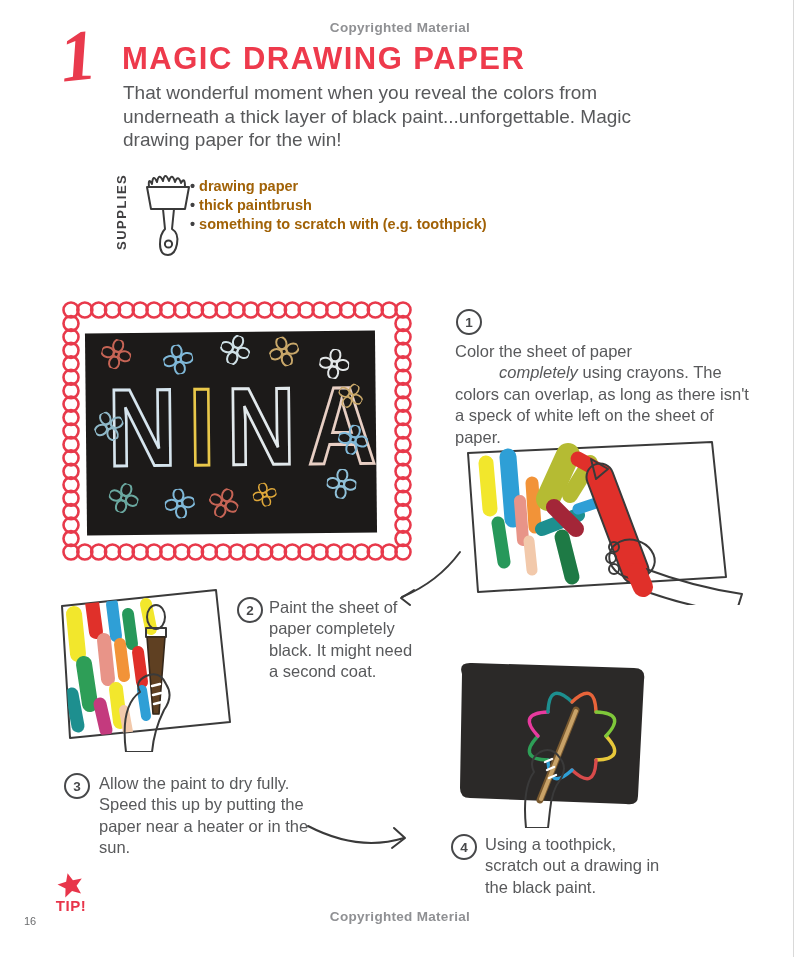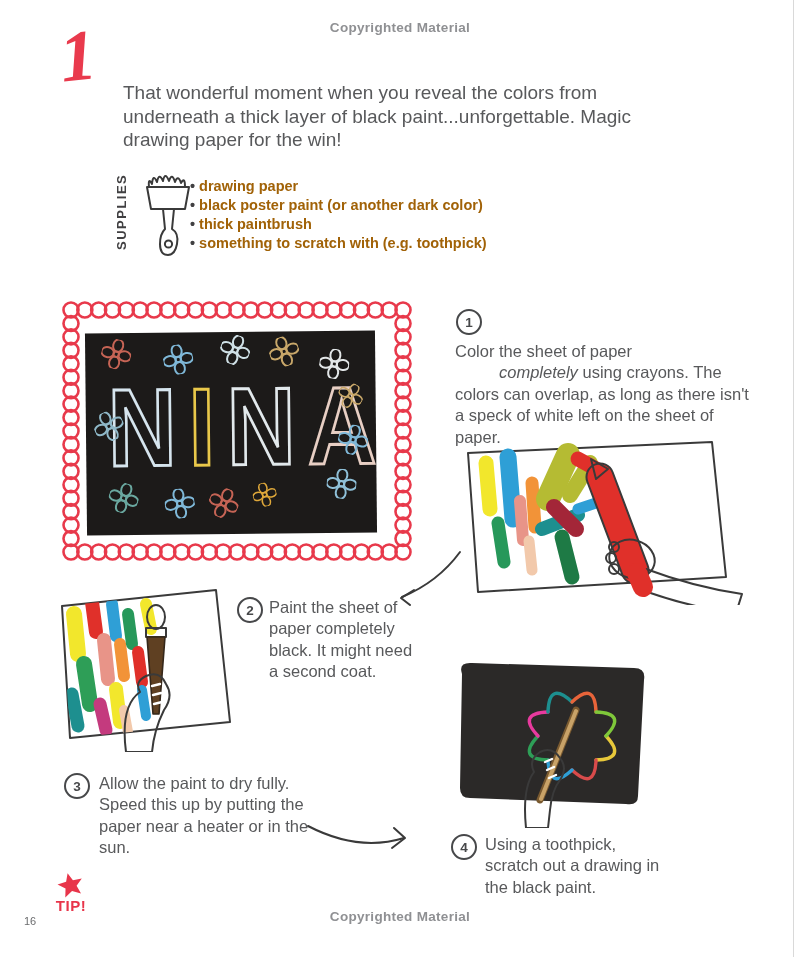--- a/index.html
+++ b/index.html
@@ -53,32 +53,32 @@
       <ellipse cx="12" cy="19" rx="4" ry="5"></ellipse>
       <ellipse cx="5" cy="12" rx="5" ry="4"></ellipse>
       <ellipse cx="19" cy="12" rx="5" ry="4"></ellipse>
       <circle cx="12" cy="12" r="2.2"></circle>
     </symbol>
   </svg>
 
   <div class="abs copyline" style="top:20px">Copyrighted Material</div>
 
   <div class="abs chapter-num" style="left:60px;top:20px">1</div>
+  <div class="abs page-title" style="left:122px;top:41px">MAGIC DRAWING PAPER</div>
   <div class="abs intro" style="left:123px;top:81px;width:520px">That wonderful moment when you reveal the colors from underneath a thick layer of black paint...unforgettable. Magic drawing paper for the win!</div>
 
   <div class="abs supplies-label" style="left:114px;top:174px">SUPPLIES</div>
   <svg class="abs" style="left:139px;top:169px" width="58" height="96" viewBox="0 0 58 96">
     <path class="ink" d="M10,18 Q9,8 13,15 Q14,4 18,13 Q20,3 24,12 Q26,2 30,12 Q33,3 36,13 Q39,5 42,14 Q46,7 46,18" fill="#fff"></path>
     <path class="ink" d="M8,18 L50,18 L46,40 L12,40 Z" fill="#fff"></path>
     <path class="ink" d="M24,40 L35,40 L33,60 Q40,64 38,75 Q36,86 29,86 Q21,86 21,75 Q21,65 26,60 Z" fill="#fff"></path>
     <circle class="ink" cx="29.5" cy="75" r="3.6" fill="#fff"></circle>
   </svg>
   <ul class="abs supply-list" style="left:190px;top:177px">
     <li>drawing paper</li>
-    <li>black poster paint (or another dark color)</li>
     <li>thick paintbrush</li>
     <li>something to scratch with (e.g. toothpick)</li>
   </ul>
 
   <div class="abs artwork" style="left:56px;top:295px">
     <svg class="frame" viewBox="0 0 362 272">
         <circle cx="15" cy="15" r="7.5"></circle>
         <circle cx="15" cy="257" r="7.5"></circle>
         <circle cx="28.833333333333336" cy="15" r="7.5"></circle>
         <circle cx="28.833333333333336" cy="257" r="7.5"></circle>

